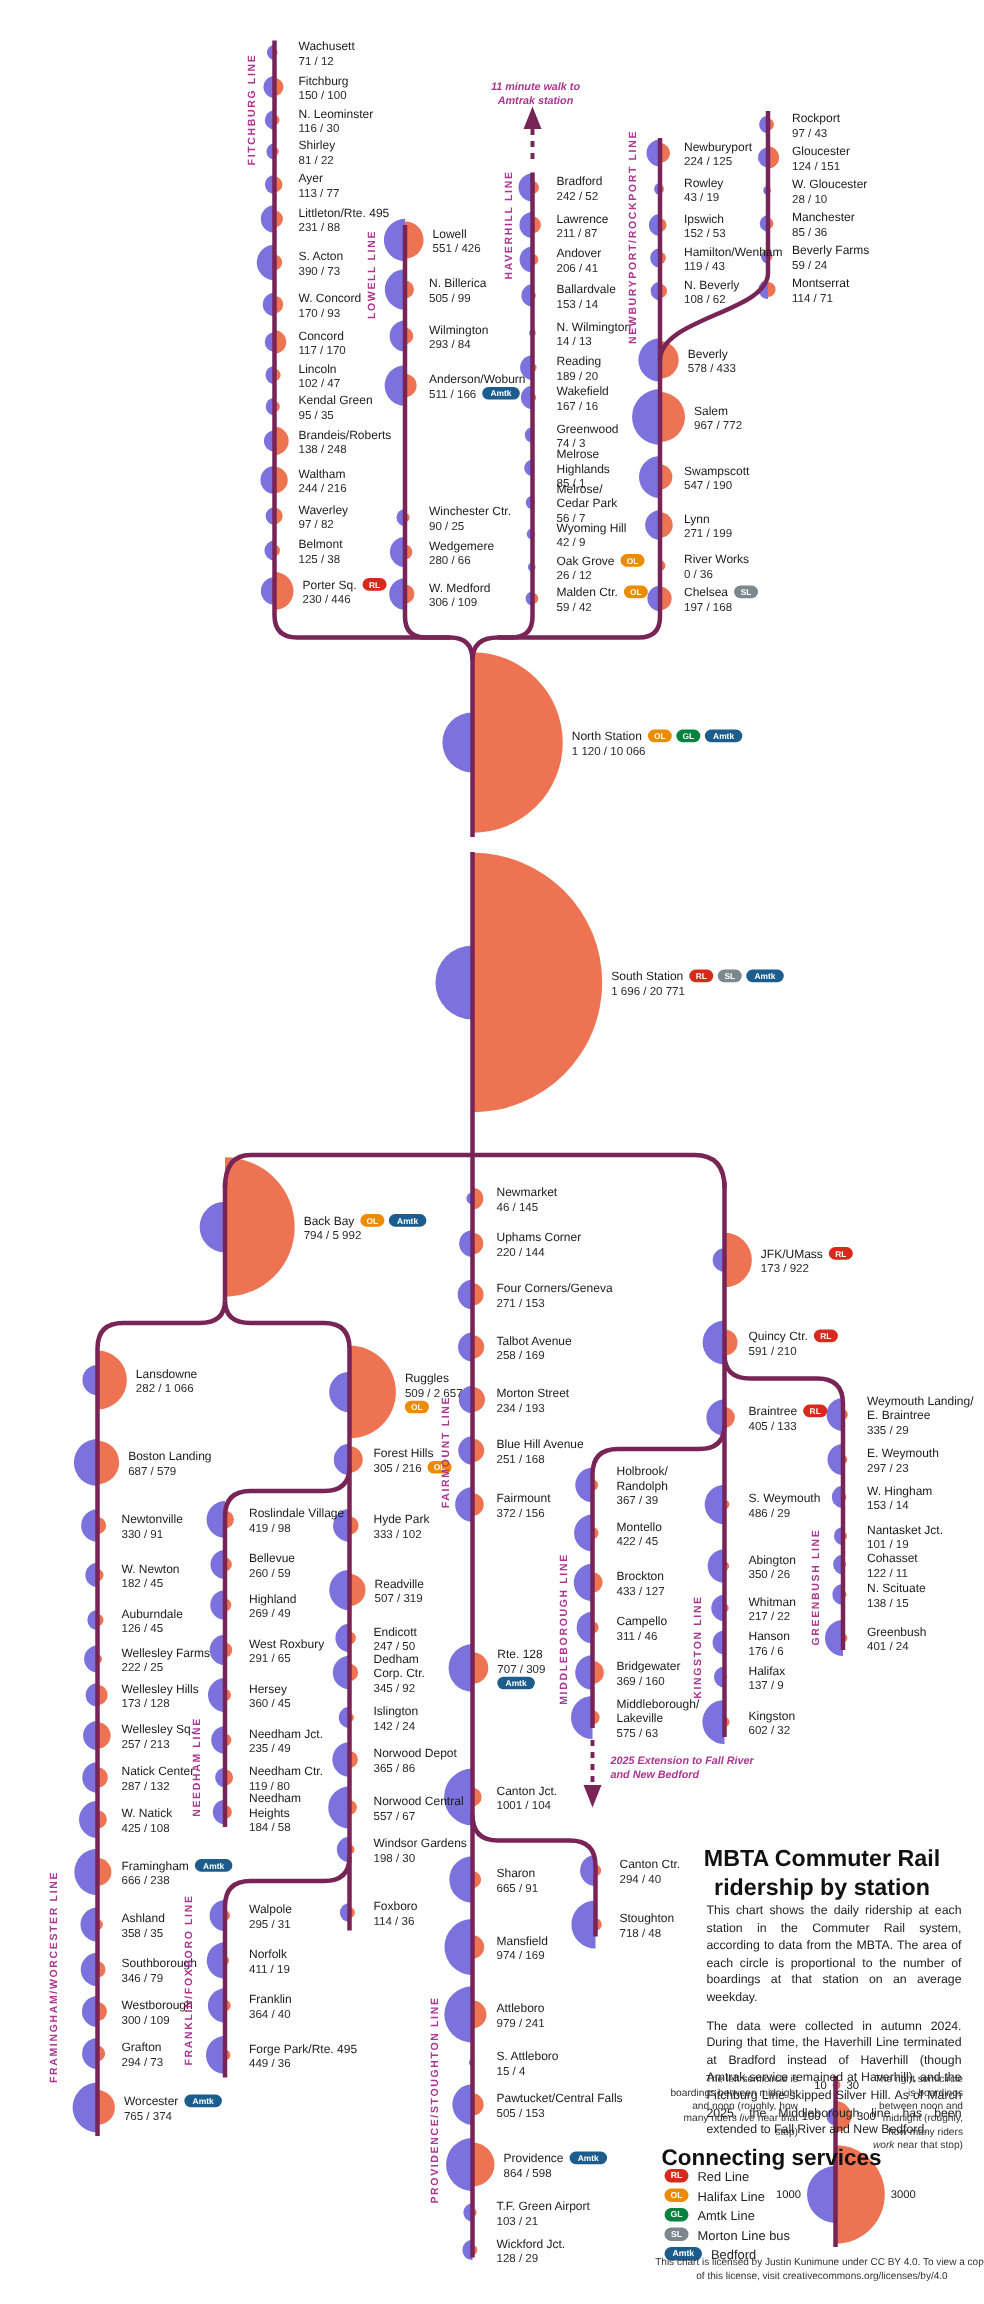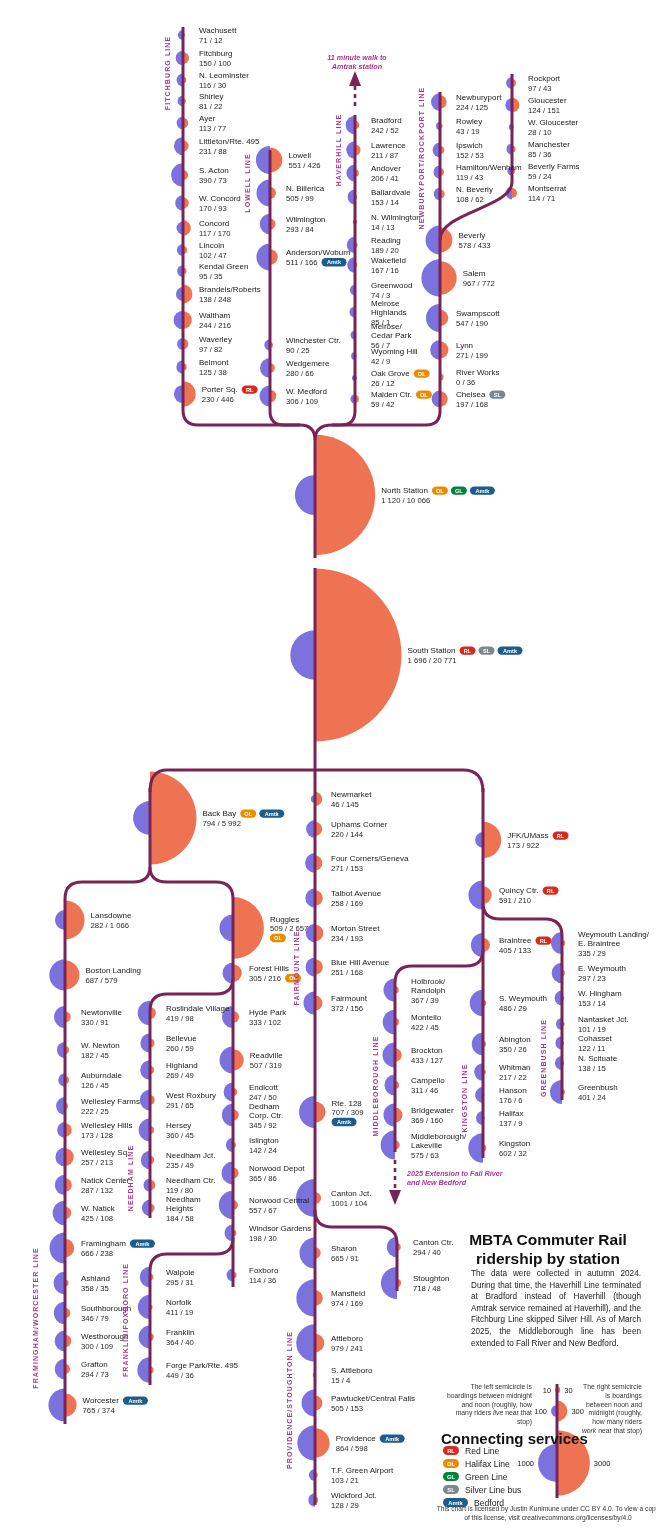--- a/index.html
+++ b/index.html
@@ -670,44 +670,45 @@
       <text x="564.286335345031" y="1392.5" font-size="7.5" fill="#1a1a1a" font-family="&quot;Liberation Sans&quot;,sans-serif" text-anchor="start">30</text>
       <text x="547" y="1413.5" font-size="7.5" fill="#1a1a1a" font-family="&quot;Liberation Sans&quot;,sans-serif" text-anchor="end">100</text>
       <text x="571.3923048454133" y="1413.5" font-size="7.5" fill="#1a1a1a" font-family="&quot;Liberation Sans&quot;,sans-serif" text-anchor="start">300</text>
       <text x="534.0263340389897" y="1465.5" font-size="7.5" fill="#1a1a1a" font-family="&quot;Liberation Sans&quot;,sans-serif" text-anchor="end">1000</text>
       <text x="593.86335345031" y="1465.5" font-size="7.5" fill="#1a1a1a" font-family="&quot;Liberation Sans&quot;,sans-serif" text-anchor="start">3000</text>
     </svg>
 
   <div class="abs info-title">MBTA Commuter Rail ridership by station</div>
 
   <div class="abs info-paras">
+    <p>This chart shows the daily ridership at each station in the Commuter Rail system, according to data from the MBTA.  The area of each circle is proportional to the number of boardings at that station on an average weekday.</p>
     <p>The data were collected in autumn 2024.  During that time, the Haverhill Line terminated at Bradford instead of Haverhill (though Amtrak service remained at Haverhill), and the Fitchburg Line skipped Silver Hill.  As of March 2025, the Middleborough line has been extended to Fall River and New Bedford.</p>
   </div>
 
   <div class="abs note note-left"><span>The left semicircle is boardings between midnight and noon (roughly, how many riders </span><em>live</em><span> near that stop)</span></div>
 
   <div class="abs note note-right"><span>The right semicircle is boardings between noon and midnight (roughly, how many riders </span><em>work</em><span> near that stop)</span></div>
 
   <div class="abs services-header">Connecting services</div>
   <div class="abs services" id="services">
       <div class="service-row">
         <span class="service-pill" style="background: rgb(218, 41, 28); width: 16px;">RL</span>
         <span class="service-label">Red Line</span>
       </div>
       <div class="service-row">
         <span class="service-pill" style="background: rgb(237, 139, 0); width: 16px;">OL</span>
         <span class="service-label">Halifax Line</span>
       </div>
       <div class="service-row">
         <span class="service-pill" style="background: rgb(0, 132, 61); width: 16px;">GL</span>
-        <span class="service-label">Green Line</span>
+        <span class="service-label">Amtk Line</span>
       </div>
       <div class="service-row">
         <span class="service-pill" style="background: rgb(124, 135, 142); width: 16px;">SL</span>
-        <span class="service-label">Silver Line bus</span>
+        <span class="service-label">Morton Line bus</span>
       </div>
       <div class="service-row">
         <span class="service-pill" style="background: rgb(29, 93, 141); width: 25px;">Amtk</span>
         <span class="service-label">Bedford</span>
       </div>
     </div>
 
   <div class="abs license">This chart is licensed by Justin Kunimune under CC BY 4.0. To view a copy of this license, visit creativecommons.org/licenses/by/4.0</div>
 </div>
 

